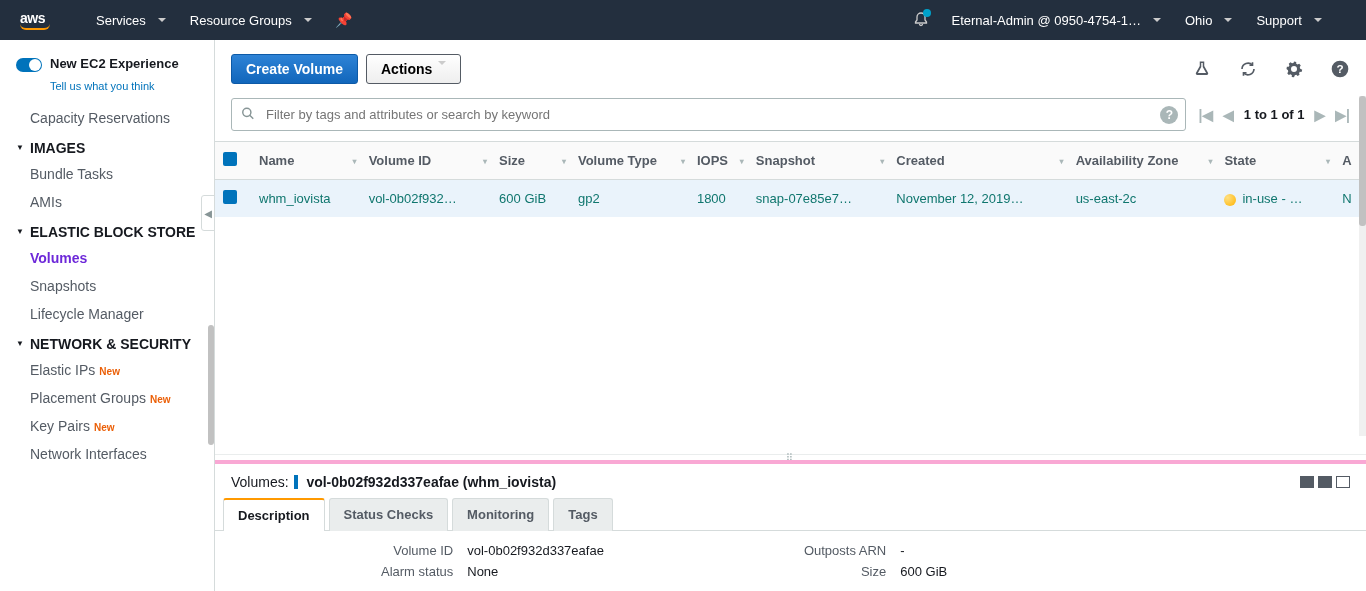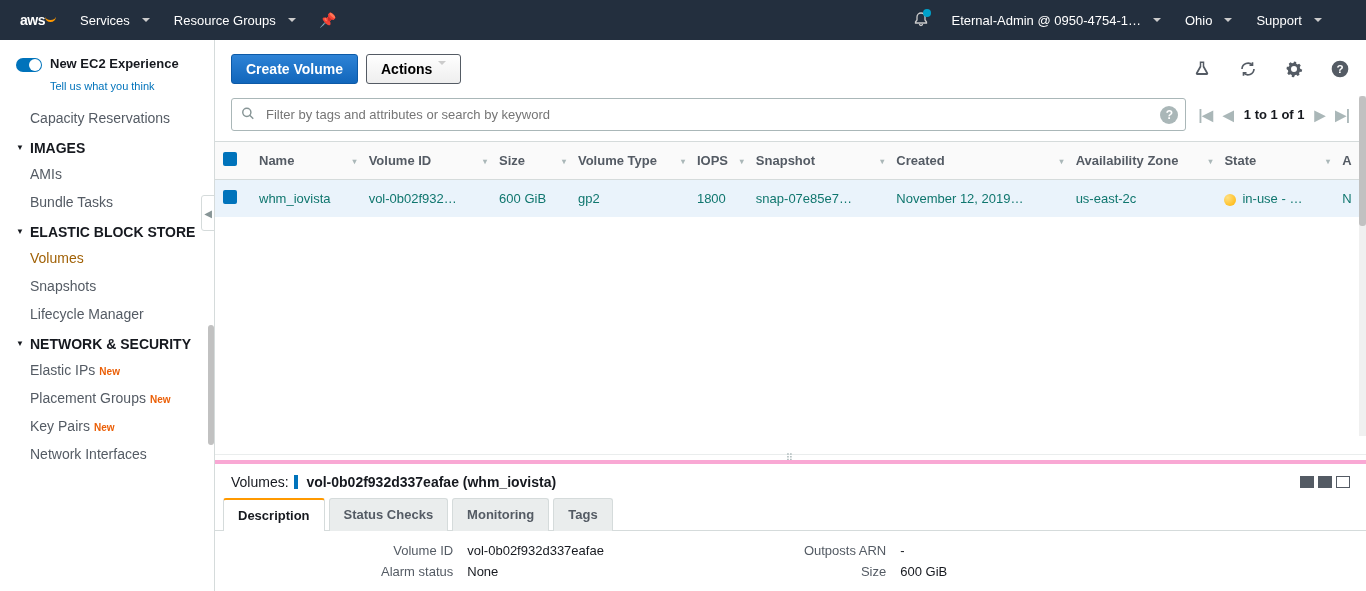--- a/index.html
+++ b/index.html
@@ -1,36 +1,36 @@
 <!DOCTYPE html>
 <html><head>
 <meta charset="utf-8">
 <style>
 *{margin:0;padding:0;box-sizing:border-box;font-family:-apple-system,BlinkMacSystemFont,"Segoe UI",Arial,sans-serif}
 body{width:1366px;height:591px;overflow:hidden;background:#fff;color:#16191f}
 .topnav{height:40px;background:#232f3e;display:flex;align-items:center;padding:0 20px;color:#fff;font-size:13px}
-.aws-logo{width:36px;height:22px;margin-right:24px;display:flex;flex-direction:row;align-items:center;justify-content:center}
+.aws-logo{width:36px;height:22px;margin-right:40px;display:flex;flex-direction:column;justify-content:center}
 .aws-text{font-weight:700;font-size:14px;letter-spacing:-0.5px;color:#fff}
 .aws-smile{width:30px;height:6px;border-bottom:2px solid #ff9900;border-radius:0 0 30px 30px;margin-top:-2px}
 .topnav-item{display:flex;align-items:center;gap:12px;margin-right:24px;cursor:pointer}
 .caret{width:0;height:0;border-left:4px solid transparent;border-right:4px solid transparent;border-top:4px solid #ccc}
 .pin-icon{font-size:14px;color:#ccc}
 .topnav-spacer{flex:1}
 .bell{position:relative;margin-right:22px}
 .bell-dot{position:absolute;top:-2px;right:-2px;width:8px;height:8px;background:#00a1c9;border-radius:50%}
 .main{display:flex;height:551px}
 .sidebar{width:215px;border-right:1px solid #d5dbdb;overflow-y:auto;padding:12px 0;position:relative;flex-shrink:0}
 .sb-scroll{position:absolute;right:0;top:285px;width:6px;height:120px;background:#c1c1c1;border-radius:3px}
 .new-exp{display:flex;align-items:flex-start;gap:8px;padding:4px 16px 8px}
 .toggle{width:26px;height:14px;background:#0073bb;border-radius:8px;position:relative;flex-shrink:0;margin-top:2px}
 .toggle::after{content:"";position:absolute;right:1px;top:1px;width:12px;height:12px;background:#fff;border-radius:50%}
 .new-exp-txt{font-size:13px;font-weight:700;color:#16191f}
 .new-exp-sub{font-size:11px;color:#0073bb;text-align:left;padding:0 16px 12px 50px;cursor:pointer}
 .sb-item{padding:6px 16px 6px 30px;font-size:14px;color:#545b64;cursor:pointer}
-.sb-item.active{color:#a16207;font-weight:400}
+.sb-item.active{color:#6d28d9;font-weight:700}
 .sb-header{padding:8px 16px 4px 30px;font-size:14px;font-weight:700;color:#16191f;text-transform:uppercase;position:relative}
 .sb-header::before{content:"▼";position:absolute;left:16px;font-size:8px;top:11px}
 .badge-new{font-size:10px;font-weight:700;color:#eb5f07;margin-left:4px}
 .collapse-handle{position:absolute;right:-1px;top:155px;width:14px;height:36px;background:#fff;border:1px solid #d5dbdb;border-radius:3px 0 0 3px;display:flex;align-items:center;justify-content:center;cursor:pointer;z-index:5}
 .content{flex:1;display:flex;flex-direction:column;position:relative;overflow:hidden}
 .toolbar{padding:14px 16px;display:flex;align-items:center;gap:8px}
 .btn{padding:6px 14px;border-radius:3px;font-size:14px;font-weight:700;cursor:pointer;border:1px solid #545b64;background:linear-gradient(#fff,#eee)}
 .btn-primary{background:linear-gradient(#2e83d6,#1166bb);border-color:#0d5aa7;color:#fff}
 .btn-drop{display:flex;gap:6px}
 .toolbar-spacer{flex:1}
@@ -111,22 +111,22 @@
 
 <div class="main">
   <div class="sidebar">
     <div class="new-exp">
       <div class="toggle"></div>
       <div class="new-exp-txt">New EC2 Experience</div>
     </div>
     <div class="new-exp-sub">Tell us what you think</div>
     <div class="sb-item">Capacity Reservations</div>
     <div class="sb-header">Images</div>
+    <div class="sb-item">Bundle Tasks</div>
     <div class="sb-item">AMIs</div>
-    <div class="sb-item">Bundle Tasks</div>
     <div class="sb-header">Elastic Block Store</div>
     <div class="sb-item active">Volumes</div>
     <div class="sb-item">Snapshots</div>
     <div class="sb-item">Lifecycle Manager</div>
     <div class="sb-header">Network &amp; Security</div>
     <div class="sb-item"><span>Elastic IPs</span><span class="badge-new">New</span></div>
     <div class="sb-item"><span>Placement Groups</span><span class="badge-new">New</span></div>
     <div class="sb-item"><span>Key Pairs</span><span class="badge-new">New</span></div>
     <div class="sb-item">Network Interfaces</div>
     <div class="sb-scroll"></div>

